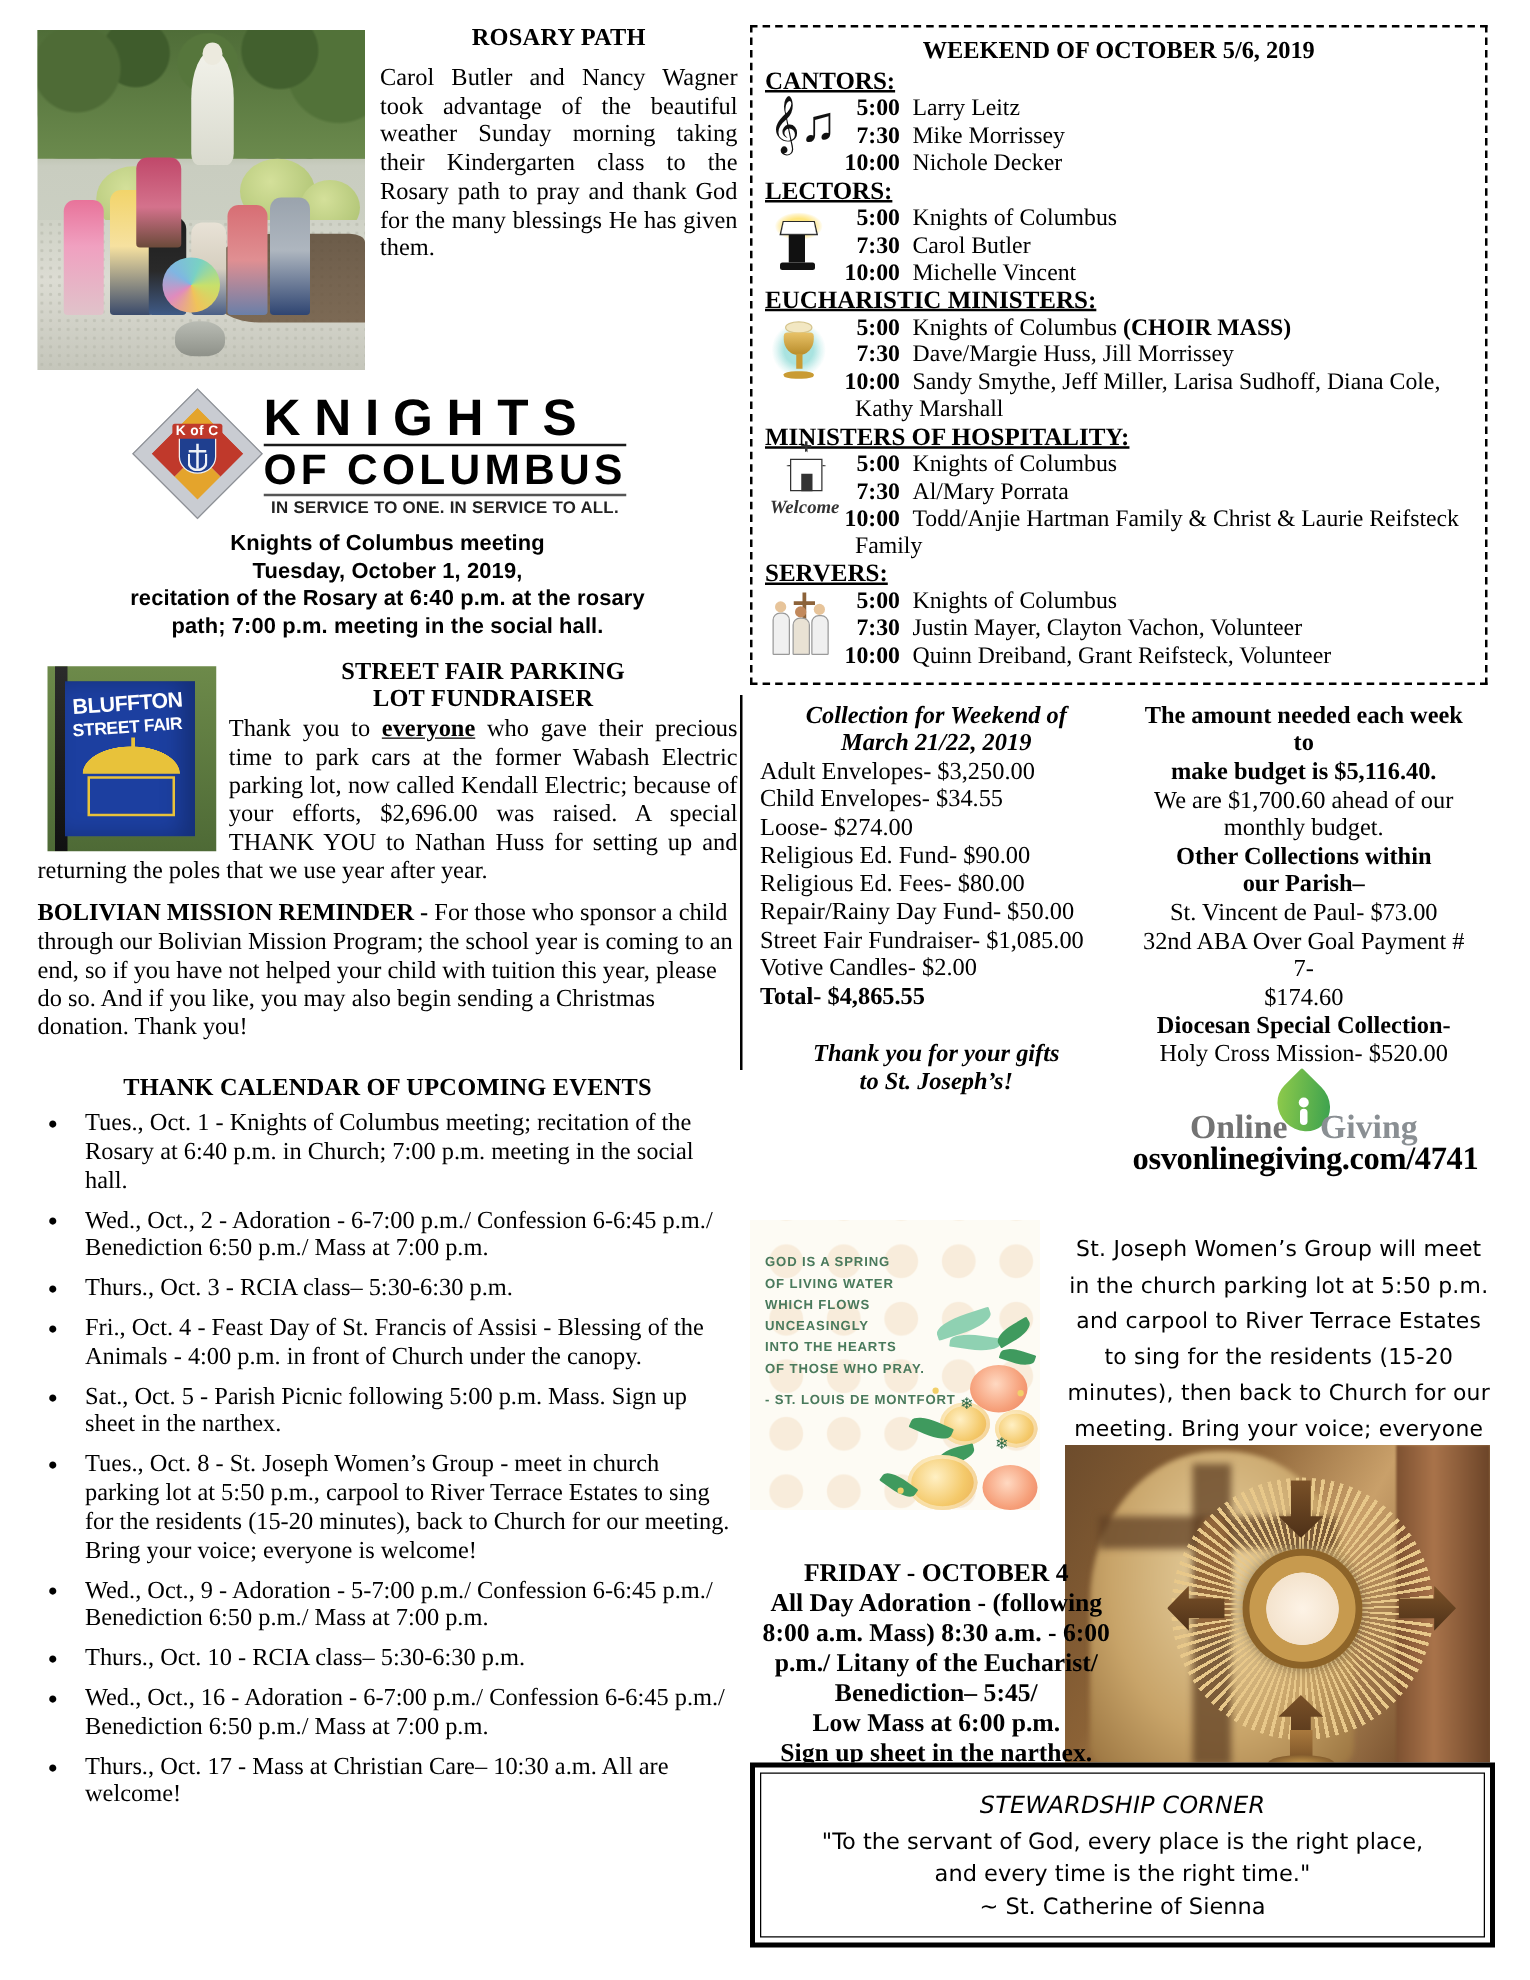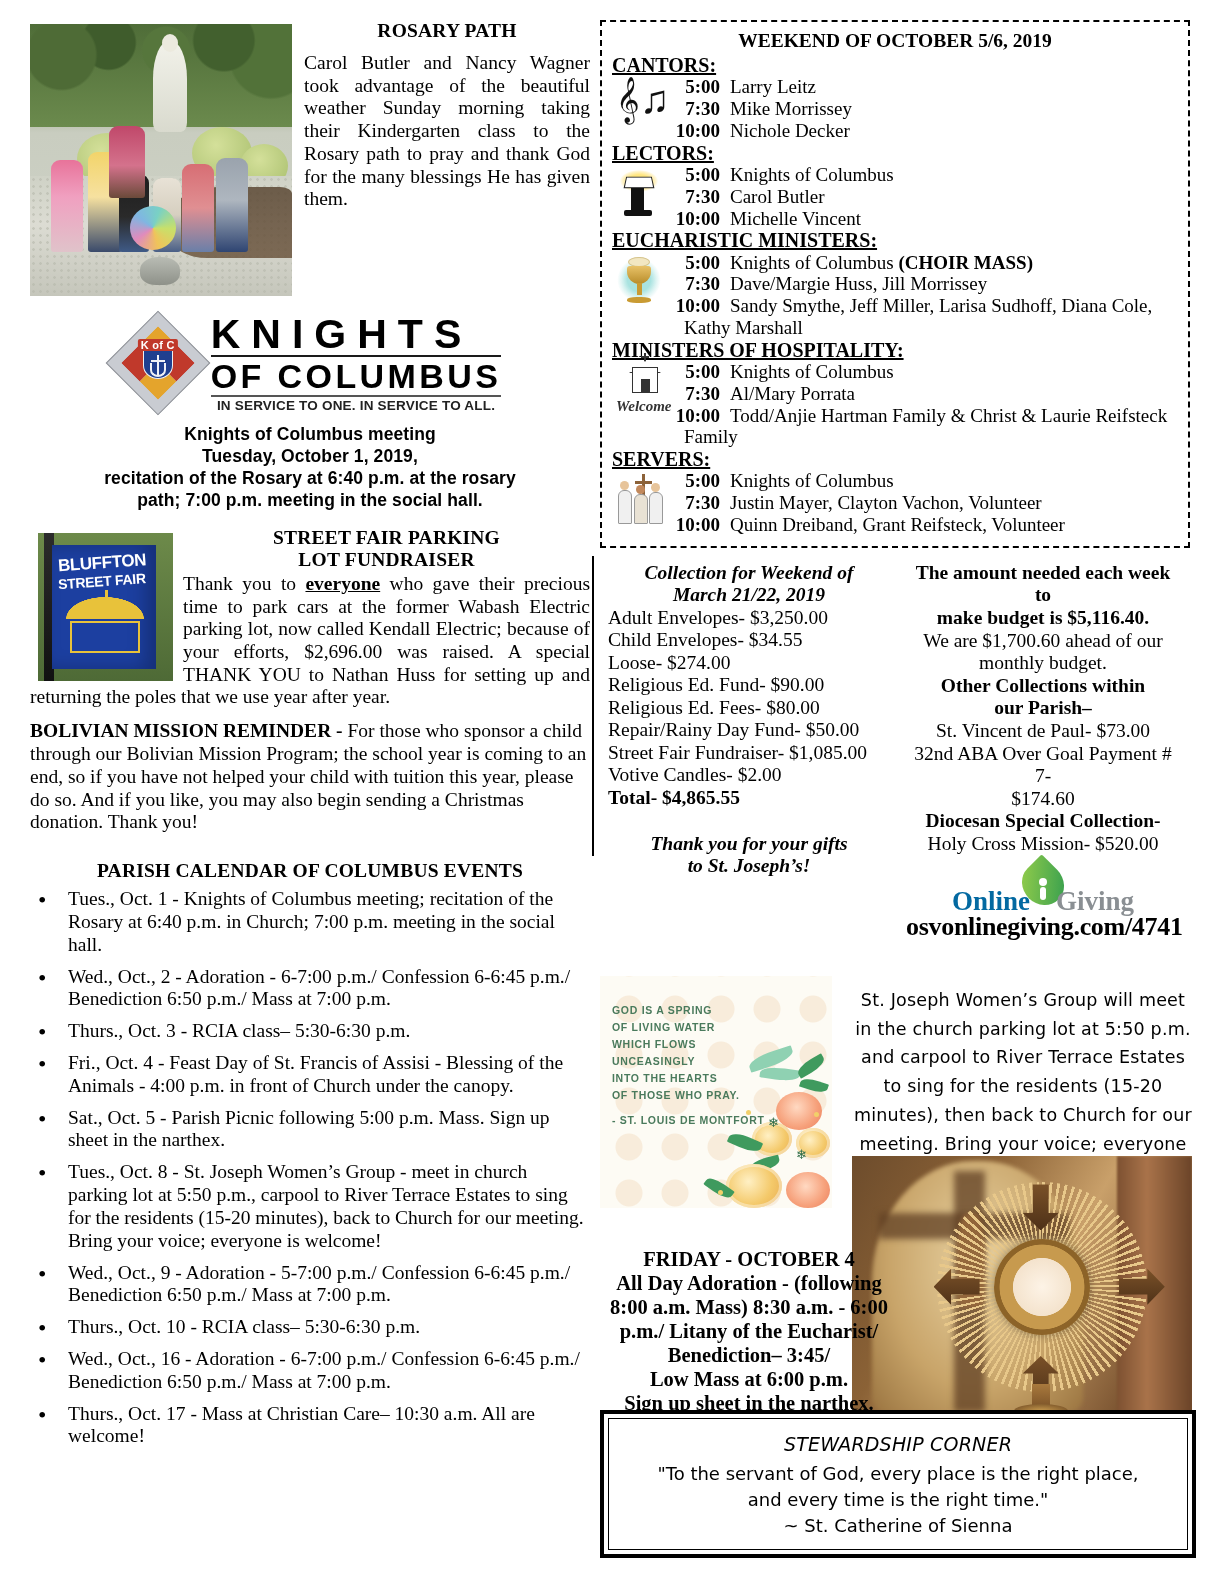--- a/index.html
+++ b/index.html
@@ -183,21 +183,21 @@
   
   .og-wrap{ text-align:center; margin-top:14px; position:relative; }
   .og-logo{ display:inline-block; position:relative; height:46px; }
   .og-leaf{position:absolute;left:50%;top:-8px;transform:translateX(-50%);width:40px;height:44px;
     background:linear-gradient(140deg,#9cd14a,#2f9b4f);border-radius:50% 4% 50% 50%;
     transform:translateX(-50%) rotate(-45deg);}
   .og-person{position:absolute;left:50%;top:8px;transform:translateX(-50%);width:16px;height:22px;z-index:2;}
   .og-person .hd{position:absolute;left:4px;top:0;width:8px;height:8px;border-radius:50%;background:#fff;}
   .og-person .bd{position:absolute;left:5px;top:9px;width:6px;height:13px;background:#fff;border-radius:3px;}
   .og-words{position:relative;z-index:3;font:bold 27px "Liberation Serif",serif;white-space:nowrap;padding-top:16px;}
-  .og-on{color:#0369a1;} .og-gv{color:#8a8f93;}
+  .og-on{color:#737373;} .og-gv{color:#8a8f93;}
   .og-url{font:bold 26px "Liberation Serif",serif;letter-spacing:-.3px;margin-top:-4px;}
 
   
   .floral { position:absolute; left:0px; top:0px; width:232px; height:232px; overflow:hidden;
       background:#fdfbf4; }
   .floral:before{content:"";position:absolute;inset:0;
     background-image:radial-gradient(circle,#f7e9d6 13px,transparent 14px);
     background-size:46px 46px;background-position:6px 10px;opacity:.85;}
   .fl-txt{position:absolute;left:12px;top:26px;right:60px;
      font:bold 10.5px "Liberation Sans",sans-serif;color:#4a7a5c;line-height:1.62;letter-spacing:.7px;}
@@ -342,21 +342,21 @@
         <span>Thank you to </span><b><u>everyone</u></b><span> who gave their precious time to park cars at the former Wabash Electric parking lot, now called Kendall Electric; because of your efforts, $2,696.00 was raised. A special THANK YOU to Nathan Huss for setting up and returning the poles that we use year after year.</span>
       </div>
       <div style="clear:both;"></div>
     </div>
 
     <div class="body-text-l" style="margin-top:11px;">
       <b>BOLIVIAN MISSION REMINDER - </b><span>For those who sponsor a child through our Bolivian Mission Program; the school year is coming to an end, so if you have not helped your child with tuition this year, please do so. And if you like, you may also begin sending a Christmas donation. Thank you!</span>
     </div>
 
     <div style="margin-top:26px;">
-      <div class="h-center">PARISH CALENDAR OF COLUMBUS EVENTS</div>
+      <div class="h-center">THANK CALENDAR OF UPCOMING EVENTS</div>
       <ul class="cal" id="cal-list">
           <li>Tues., Oct. 1 - Knights of Columbus meeting; recitation of the Rosary at 6:40 p.m. in Church; 7:00 p.m. meeting in the social hall.</li>
           <li>Wed., Oct., 2 - Adoration - 6-7:00 p.m./ Confession 6-6:45 p.m./ Benediction 6:50 p.m./ Mass at 7:00 p.m.</li>
           <li>Thurs., Oct. 3 - RCIA class– 5:30-6:30 p.m.</li>
           <li>Fri., Oct. 4 - Feast Day of St. Francis of Assisi - Blessing of the Animals - 4:00 p.m. in front of Church under the canopy.</li>
           <li>Sat., Oct. 5 - Parish Picnic following 5:00 p.m. Mass. Sign up sheet in the narthex.</li>
           <li>Tues., Oct. 8 - St. Joseph Women’s Group - meet in church parking lot at 5:50 p.m., carpool to River Terrace Estates to sing for the residents (15-20 minutes), back to Church for our meeting. Bring your voice; everyone is welcome!</li>
           <li>Wed., Oct., 9 - Adoration - 5-7:00 p.m./ Confession 6-6:45 p.m./ Benediction 6:50 p.m./ Mass at 7:00 p.m.</li>
           <li>Thurs., Oct. 10 - RCIA class– 5:30-6:30 p.m.</li>
           <li>Wed., Oct., 16 - Adoration - 6-7:00 p.m./ Confession 6-6:45 p.m./ Benediction 6:50 p.m./ Mass at 7:00 p.m.</li>
@@ -594,21 +594,21 @@
         <div class="mo-lune"></div>
         <div class="mo-stem"></div>
         <div class="mo-base"></div>
       </div>
 
       <div class="friday">
         <div>FRIDAY -  OCTOBER 4</div>
         <div>All Day Adoration - (following</div>
         <div>8:00 a.m. Mass) 8:30 a.m. - 6:00</div>
         <div>p.m./ Litany of the Eucharist/</div>
-        <div>Benediction– 3:45/</div>
+        <div>Benediction– 5:45/</div>
         <div>Low Mass at 6:00 p.m.</div>
         <div>Sign up sheet in the narthex.</div>
       </div>
     </div>
   </div>
 
   <div class="col-divider"></div>
 
   <div class="stew-outer">
     <div class="stew-inner">

